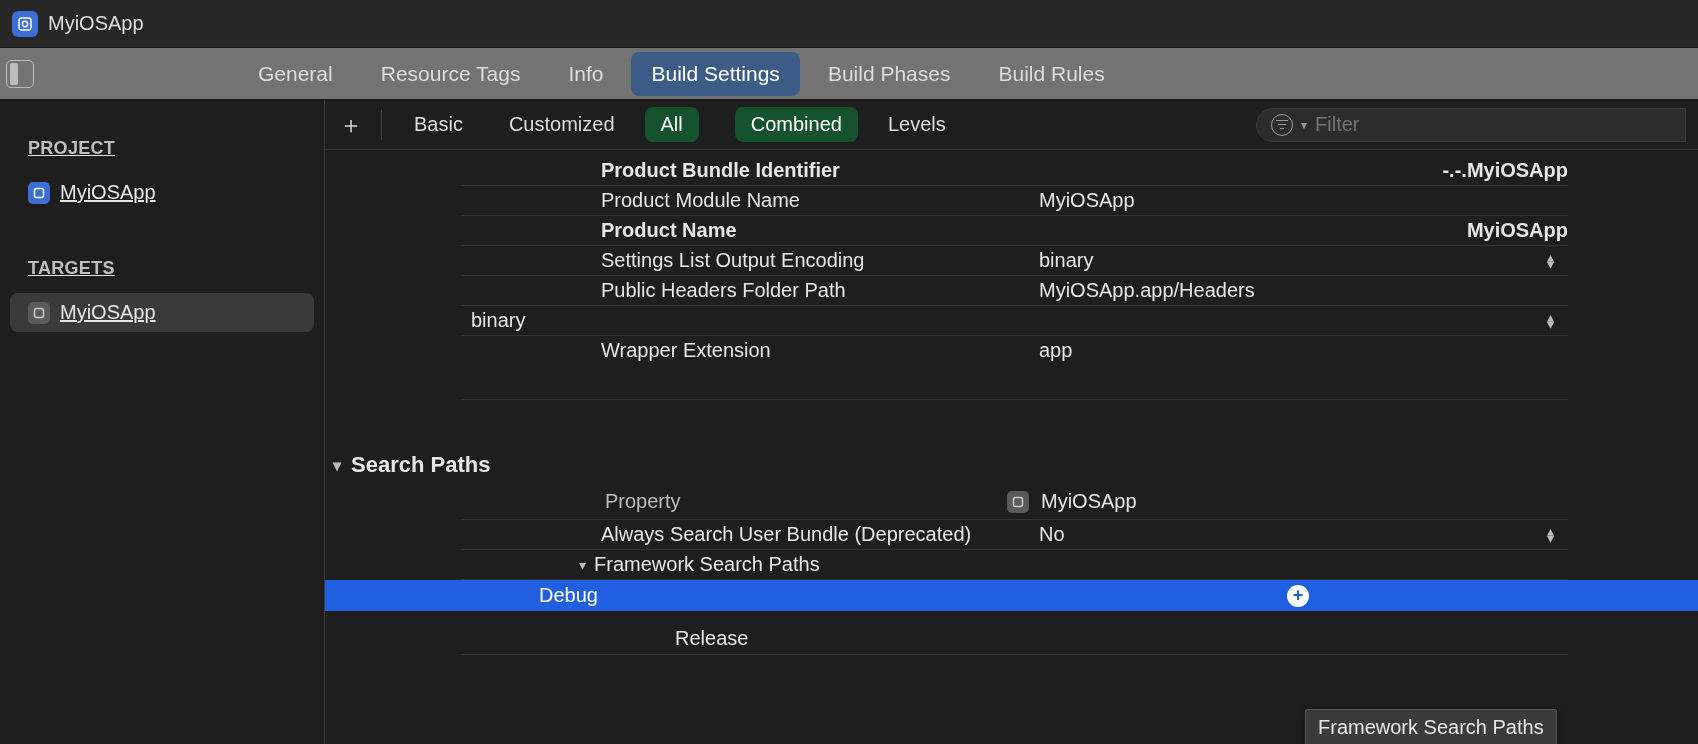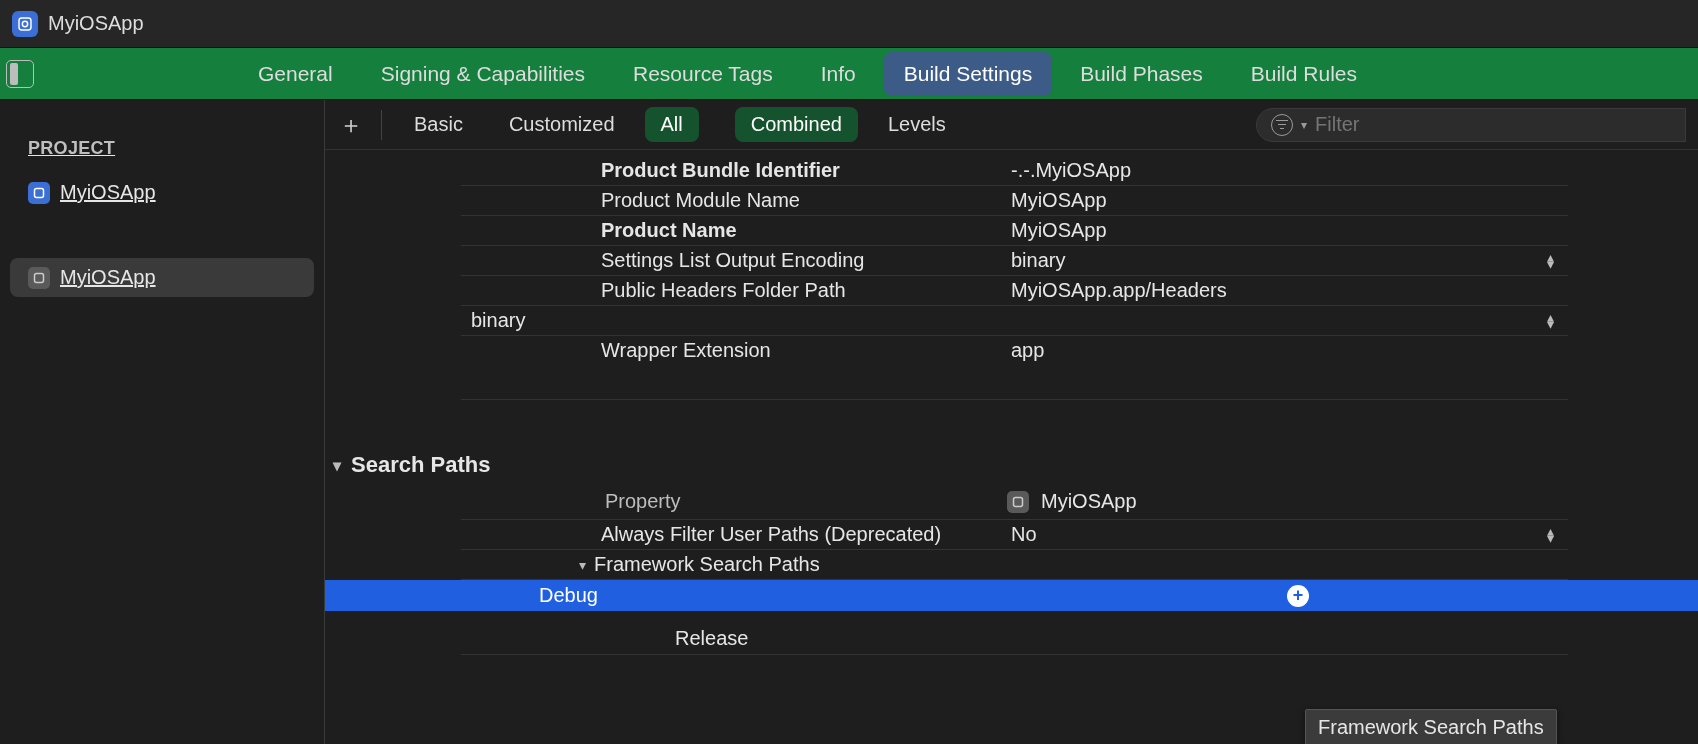--- a/index.html
+++ b/index.html
@@ -29,21 +29,21 @@
     display: flex; align-items: center; justify-content: center;
     font-size: 14px; font-weight: 700; color: #fff;
   }
   .titlebar .title { font-size: 20px; color: #ddd; }
 
   
   .tabsrow {
     height: 52px;
     display: flex;
     align-items: center;
-    background: #15803d;
+    background: #737373;
     border-bottom: 1px solid #141414;
     padding-left: 6px;
     gap: 0;
   }
   .sidebar-toggle {
     width: 28px; height: 28px;
     border: 1.5px solid #bdbdbd;
     border-radius: 5px;
     margin-right: 200px;
     position: relative;
@@ -164,30 +164,31 @@
   }
 
   
   .scroll { flex:1; overflow:hidden; position:relative; }
   .settings-block { padding: 6px 0 0 0; }
   .row {
     display:flex; align-items:center;
     padding: 3px 0 3px 0;
     border-bottom: 1px solid #333;
     position: relative;
+    gap: 28px;
   }
   .row.noborder { border-bottom: 0; }
   .row .k {
     width: 540px; padding-left: 140px; font-size:20px; color:#e6e6e6;
   }
   .row .k.bold { font-weight:700; }
   .row .v {
     flex:1; font-size:20px; color:#e6e6e6; padding-left: 10px;
   }
-  .row .v.bold { font-weight:400; }
+  .row .v.bold { font-weight:700;text-align:right; }
   .row .stepper {
     position:absolute; right:14px; top:50%; transform:translateY(-50%);
     font-size:14px; color:#bbb; line-height:7px;
   }
   .ruler { border-top:1px solid #333; }
 
   .section {
     display:flex; align-items:center; gap:10px;
     margin: 52px 0 6px 8px;
     font-size:22px; font-weight:700; color:#e6e6e6;
@@ -250,41 +251,41 @@
         <rect x="3" y="3" width="18" height="18" rx="4"></rect>
         <circle cx="12" cy="12" r="4"></circle>
       </svg>
   </div>
   <div class="title">MyiOSApp</div>
 </div>
 
 <div class="tabsrow">
   <div class="sidebar-toggle"></div>
   <div class="tab">General</div>
-  <div class="tab">Signing &amp; Capabilities</div>
   <div class="tab">Resource Tags</div>
   <div class="tab">Info</div>
   <div class="tab active">Build Settings</div>
   <div class="tab">Build Phases</div>
   <div class="tab">Build Rules</div>
 </div>
 
 <div class="split">
 
   <div class="sidebar">
     <div class="side-heading">PROJECT</div>
     <div class="side-item">
       <div class="proj-icon">
         <svg width="12" height="12" viewBox="0 0 24 24" fill="none" stroke="#fff" stroke-width="3">
             <rect x="3" y="3" width="18" height="18" rx="4"></rect>
           </svg>
       </div>
       <span>MyiOSApp</span>
     </div>
     <div style="height:46px"></div>
+    <div class="side-heading">TARGETS</div>
     <div class="side-item selected">
       <div class="tgt-icon">
         <svg width="12" height="12" viewBox="0 0 24 24" fill="none" stroke="#ccc" stroke-width="3">
             <rect x="3" y="3" width="18" height="18" rx="4"></rect>
           </svg>
       </div>
       <span>MyiOSApp</span>
     </div>
   </div>
 
@@ -357,21 +358,21 @@
             <div class="tgt-icon">
               <svg width="12" height="12" viewBox="0 0 24 24" fill="none" stroke="#ccc" stroke-width="3">
                   <rect x="3" y="3" width="18" height="18" rx="4"></rect>
                 </svg>
             </div>
             <span>MyiOSApp</span>
           </div>
         </div>
 
         <div class="row">
-          <div class="k">Always Filter User Paths (Deprecated)</div>
+          <div class="k">Always Search User Bundle (Deprecated)</div>
           <div class="v">No</div>
           <div class="stepper">▴<br>▾</div>
         </div>
 
         <div class="sub-expand">
           <span class="chevd">▾</span>
           <span>Framework Search Paths</span>
         </div>
       </div>
 

